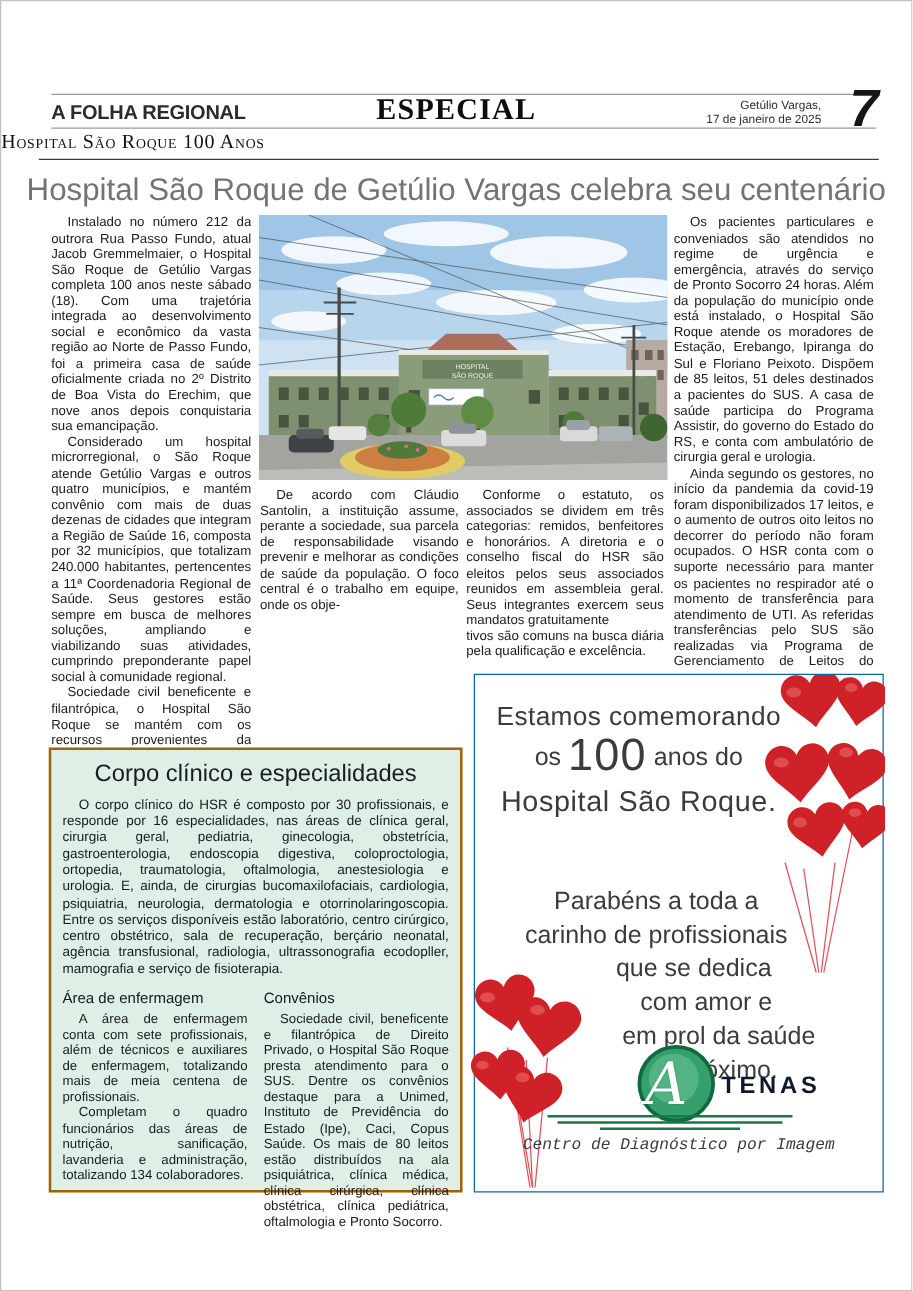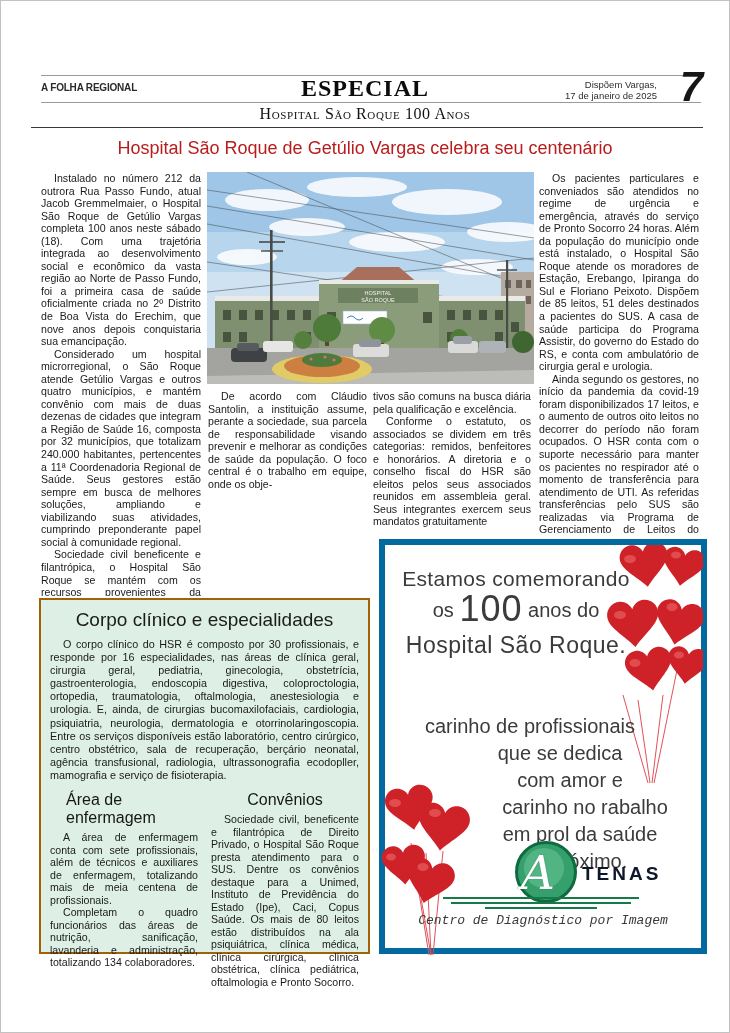--- a/index.html
+++ b/index.html
@@ -6,51 +6,51 @@
   .page {
     position:relative; width:728px; height:1031px;
     border:1px solid #c2c2c2; background:#fff; overflow:hidden;
     font-family:"Liberation Sans", sans-serif; color:#1a1a1a;
   }
   
   .rule { position:absolute; height:1px; background:#9a9a9a; }
   .rule-a { left:40px; width:660px; top:74px; }
   .rule-b { left:40px; width:660px; top:101px; }
   .rule-c { left:30px; width:672px; top:126px; background:#3a3a3a; }
-  .masthead { position:absolute; left:40px; top:81px; font-size:10px; font-weight:bold; letter-spacing:-0.2px; color:#2b2b2b; }
+  .masthead { position:absolute; left:40px; top:81px; font-size:16px; font-weight:bold; letter-spacing:-0.2px; color:#2b2b2b; }
   .section-title { position:absolute; left:0; right:0; top:74px; text-align:center;
     font-family:"Liberation Serif", serif; font-weight:bold; font-size:24px; letter-spacing:1px; color:#0c0c0c; }
   .dateline { position:absolute; right:72px; top:78px; text-align:right; font-size:9.5px; line-height:11px; color:#2e2e2e; }
   .page-number { position:absolute; right:26px; top:62px; font-size:42px; font-weight:bold; font-style:italic; color:#161616; }
-  .banner { position:absolute; left:0; right:0; top:104px; text-align:center;
+  .banner { position:absolute; left:0; right:0; top:104px; 
     font-family:"Liberation Serif", serif; font-variant:small-caps; font-size:16px; letter-spacing:0.6px; color:#111; }
-  .headline { position:absolute; left:0; right:0; top:137px; text-align:center; font-size:18px; color:#b91c1c; }
+  .headline { position:absolute; left:0; right:0; top:137px; text-align:center; font-size:25px; color:#737373; }
   
   .col { position:absolute; font-size:10.6px; line-height:12.55px; text-align:justify; overflow:hidden; }
   .col p { margin:0; text-indent:13px; }
   .col1 { left:40px;  top:171px; width:160px; height:424px; }
   .col2 { left:207px; top:389px; width:159px; height:205px; }
   .col3 { left:372px; top:389px; width:158px; height:154px; }
   .col4 { left:538px; top:171px; width:160px; height:363px; }
   
   .photo { position:absolute; left:206px; top:171px; width:327px; height:212px; }
   .photo svg { display:block; }
   
   .clinical-box { position:absolute; left:38px; top:597px; width:331px; height:356px;
     background:#def0e6; border:2px solid #a16207; box-sizing:border-box; }
   .cb-title { margin:9px 8px 0; text-align:center; font-size:19px; color:#1b1b1b; }
   .cb-body { margin:7px 9px 0; font-size:10.8px; line-height:13.1px; text-align:justify; text-indent:13px; }
   .cb-cols { display:flex; gap:13px; margin:9px 9px 0; }
   .cb-col { flex:1; min-width:0; }
-  .cb-sub { font-size:16px; color:#161616; margin:0 16px 4px; }
-  .cb-sub.centered { text-align:center; }
+  .cb-sub { font-size:12px; color:#161616; margin:0 0 4px; }
+  .cb-sub.centered { text-align:left; }
   .cb-col p { margin:0; font-size:10.6px; line-height:12.5px; text-align:justify; text-indent:13px; }
   
   .ad { position:absolute; left:378px; top:538px; width:328px; height:415px;
-    border:6px solid #0369a1; box-sizing:border-box; background:#fff; }
+    border:1px solid #0369a1; box-sizing:border-box; background:#fff; }
   .ad-block1 { position:absolute; left:6px; top:22px; width:250px; text-align:center; color:#3b3b3b; }
   .ad-line1 { font-size:21px; letter-spacing:0.3px; }
   .ad-line2 { margin-top:8px; font-size:20px; }
   .ad-line2 .big { font-size:36px; line-height:20px; vertical-align:-4px; letter-spacing:1px; }
   .ad-line3 { margin-top:10px; font-size:23px; letter-spacing:0.5px; }
   .ad-block2 { position:absolute; left:14px; top:168px; width:262px; text-align:center; color:#3b3b3b;
     font-size:20px; line-height:27px; }
   .sh30 { transform:translateX(30px); }
   .sh45 { transform:translateX(45px); }
   .sh55 { transform:translateX(55px); }
@@ -75,21 +75,21 @@
 </style>
 </head>
 <body>
 
 <div class="page">
 
   <div class="rule rule-a"></div>
   <div class="masthead">A FOLHA REGIONAL</div>
   <div class="section-title">ESPECIAL</div>
   <div class="dateline">
-    <div>Dispõem Vargas,</div>
+    <div>Getúlio Vargas,</div>
     <div>17 de janeiro de 2025</div>
   </div>
   <div class="page-number">7</div>
   <div class="rule rule-b"></div>
   <div class="banner">Hospital São Roque 100 Anos</div>
   <div class="rule rule-c"></div>
 
   <div class="headline">Hospital São Roque de Getúlio Vargas celebra seu centenário</div>
 
   <div class="photo">
@@ -208,22 +208,22 @@
 
   <div class="col col1">
     <p>Instalado no número 212 da outrora Rua Passo Fundo, atual Jacob Gremmelmaier, o Hospital São Roque de Getúlio Vargas completa 100 anos neste sábado (18). Com uma trajetória integrada ao desenvolvimento social e econômico da vasta região ao Norte de Passo Fundo, foi a primeira casa de saúde oficialmente criada no 2º Distrito de Boa Vista do Erechim, que nove anos depois conquistaria sua emancipação.</p>
     <p>Considerado um hospital microrregional, o São Roque atende Getúlio Vargas e outros quatro municípios, e mantém convênio com mais de duas dezenas de cidades que integram a Região de Saúde 16, composta por 32 municípios, que totalizam 240.000 habitantes, pertencentes a 11ª Coordenadoria Regional de Saúde. Seus gestores estão sempre em busca de melhores soluções, ampliando e viabilizando suas atividades, cumprindo preponderante papel social à comunidade regional.</p>
     <p>Sociedade civil beneficente e filantrópica, o Hospital São Roque se mantém com os recursos provenientes da prestação de serviços. De acordo com seu diretor su-</p>
   </div>
   <div class="col col2">
     <p>De acordo com Cláudio Santolin, a instituição assume, perante a sociedade, sua parcela de responsabilidade visando prevenir e melhorar as condições de saúde da população. O foco central é o trabalho em equipe, onde os obje-</p>
   </div>
   <div class="col col3">
+    <p>Conforme o estatuto, os associados se dividem em três categorias: remidos, benfeitores e honorários. A diretoria e o conselho fiscal do HSR são eleitos pelos seus associados reunidos em assembleia geral. Seus integrantes exercem seus mandatos gratuitamente</p>
     <p style="text-indent:0">tivos são comuns na busca diária pela qualificação e excelência.</p>
-    <p>Conforme o estatuto, os associados se dividem em três categorias: remidos, benfeitores e honorários. A diretoria e o conselho fiscal do HSR são eleitos pelos seus associados reunidos em assembleia geral. Seus integrantes exercem seus mandatos gratuitamente</p>
   </div>
   <div class="col col4">
     <p>Os pacientes particulares e conveniados são atendidos no regime de urgência e emergência, através do serviço de Pronto Socorro 24 horas. Além da população do município onde está instalado, o Hospital São Roque atende os moradores de Estação, Erebango, Ipiranga do Sul e Floriano Peixoto. Dispõem de 85 leitos, 51 deles destinados a pacientes do SUS. A casa de saúde participa do Programa Assistir, do governo do Estado do RS, e conta com ambulatório de cirurgia geral e urologia.</p>
     <p>Ainda segundo os gestores, no início da pandemia da covid-19 foram disponibilizados 17 leitos, e o aumento de outros oito leitos no decorrer do período não foram ocupados. O HSR conta com o suporte necessário para manter os pacientes no respirador até o momento de transferência para atendimento de UTI. As referidas transferências pelo SUS são realizadas via Programa de Gerenciamento de Leitos do Estado do RS.</p>
   </div>
 
   <div class="clinical-box">
     <div class="cb-title">Corpo clínico e especialidades</div>
     <div class="cb-body">O corpo clínico do HSR é composto por 30 profissionais, e responde por 16 especialidades, nas áreas de clínica geral, cirurgia geral, pediatria, ginecologia, obstetrícia, gastroenterologia, endoscopia digestiva, coloproctologia, ortopedia, traumatologia, oftalmologia, anestesiologia e urologia. E, ainda, de cirurgias bucomaxilofaciais, cardiologia, psiquiatria, neurologia, dermatologia e otorrinolaringoscopia. Entre os serviços disponíveis estão laboratório, centro cirúrgico, centro obstétrico, sala de recuperação, berçário neonatal, agência transfusional, radiologia, ultrassonografia ecodopller, mamografia e serviço de fisioterapia.</div>
     <div class="cb-cols">
@@ -293,24 +293,24 @@
     <div class="ad-block1">
       <div class="ad-line1">Estamos comemorando</div>
       <div class="ad-line2">
         <span>os</span>
         <span class="big">100</span>
         <span>anos do</span>
       </div>
       <div class="ad-line3">Hospital São Roque.</div>
     </div>
     <div class="ad-block2">
+      <div>Parabéns a toda a</div>
       <div>carinho de profissionais</div>
       <div class="sh30">que se dedica</div>
       <div class="sh40">com amor e</div>
-      <div class="sh55">carinho no rabalho</div>
       <div class="sh50">em prol da saúde</div>
       <div class="sh45">do próximo.</div>
     </div>
 
     <div class="logo-circle">
         <div class="inner"></div>
       </div>
     <div class="logo-lines">
       <div class="ll1"></div>
         <div class="ll2"></div>

